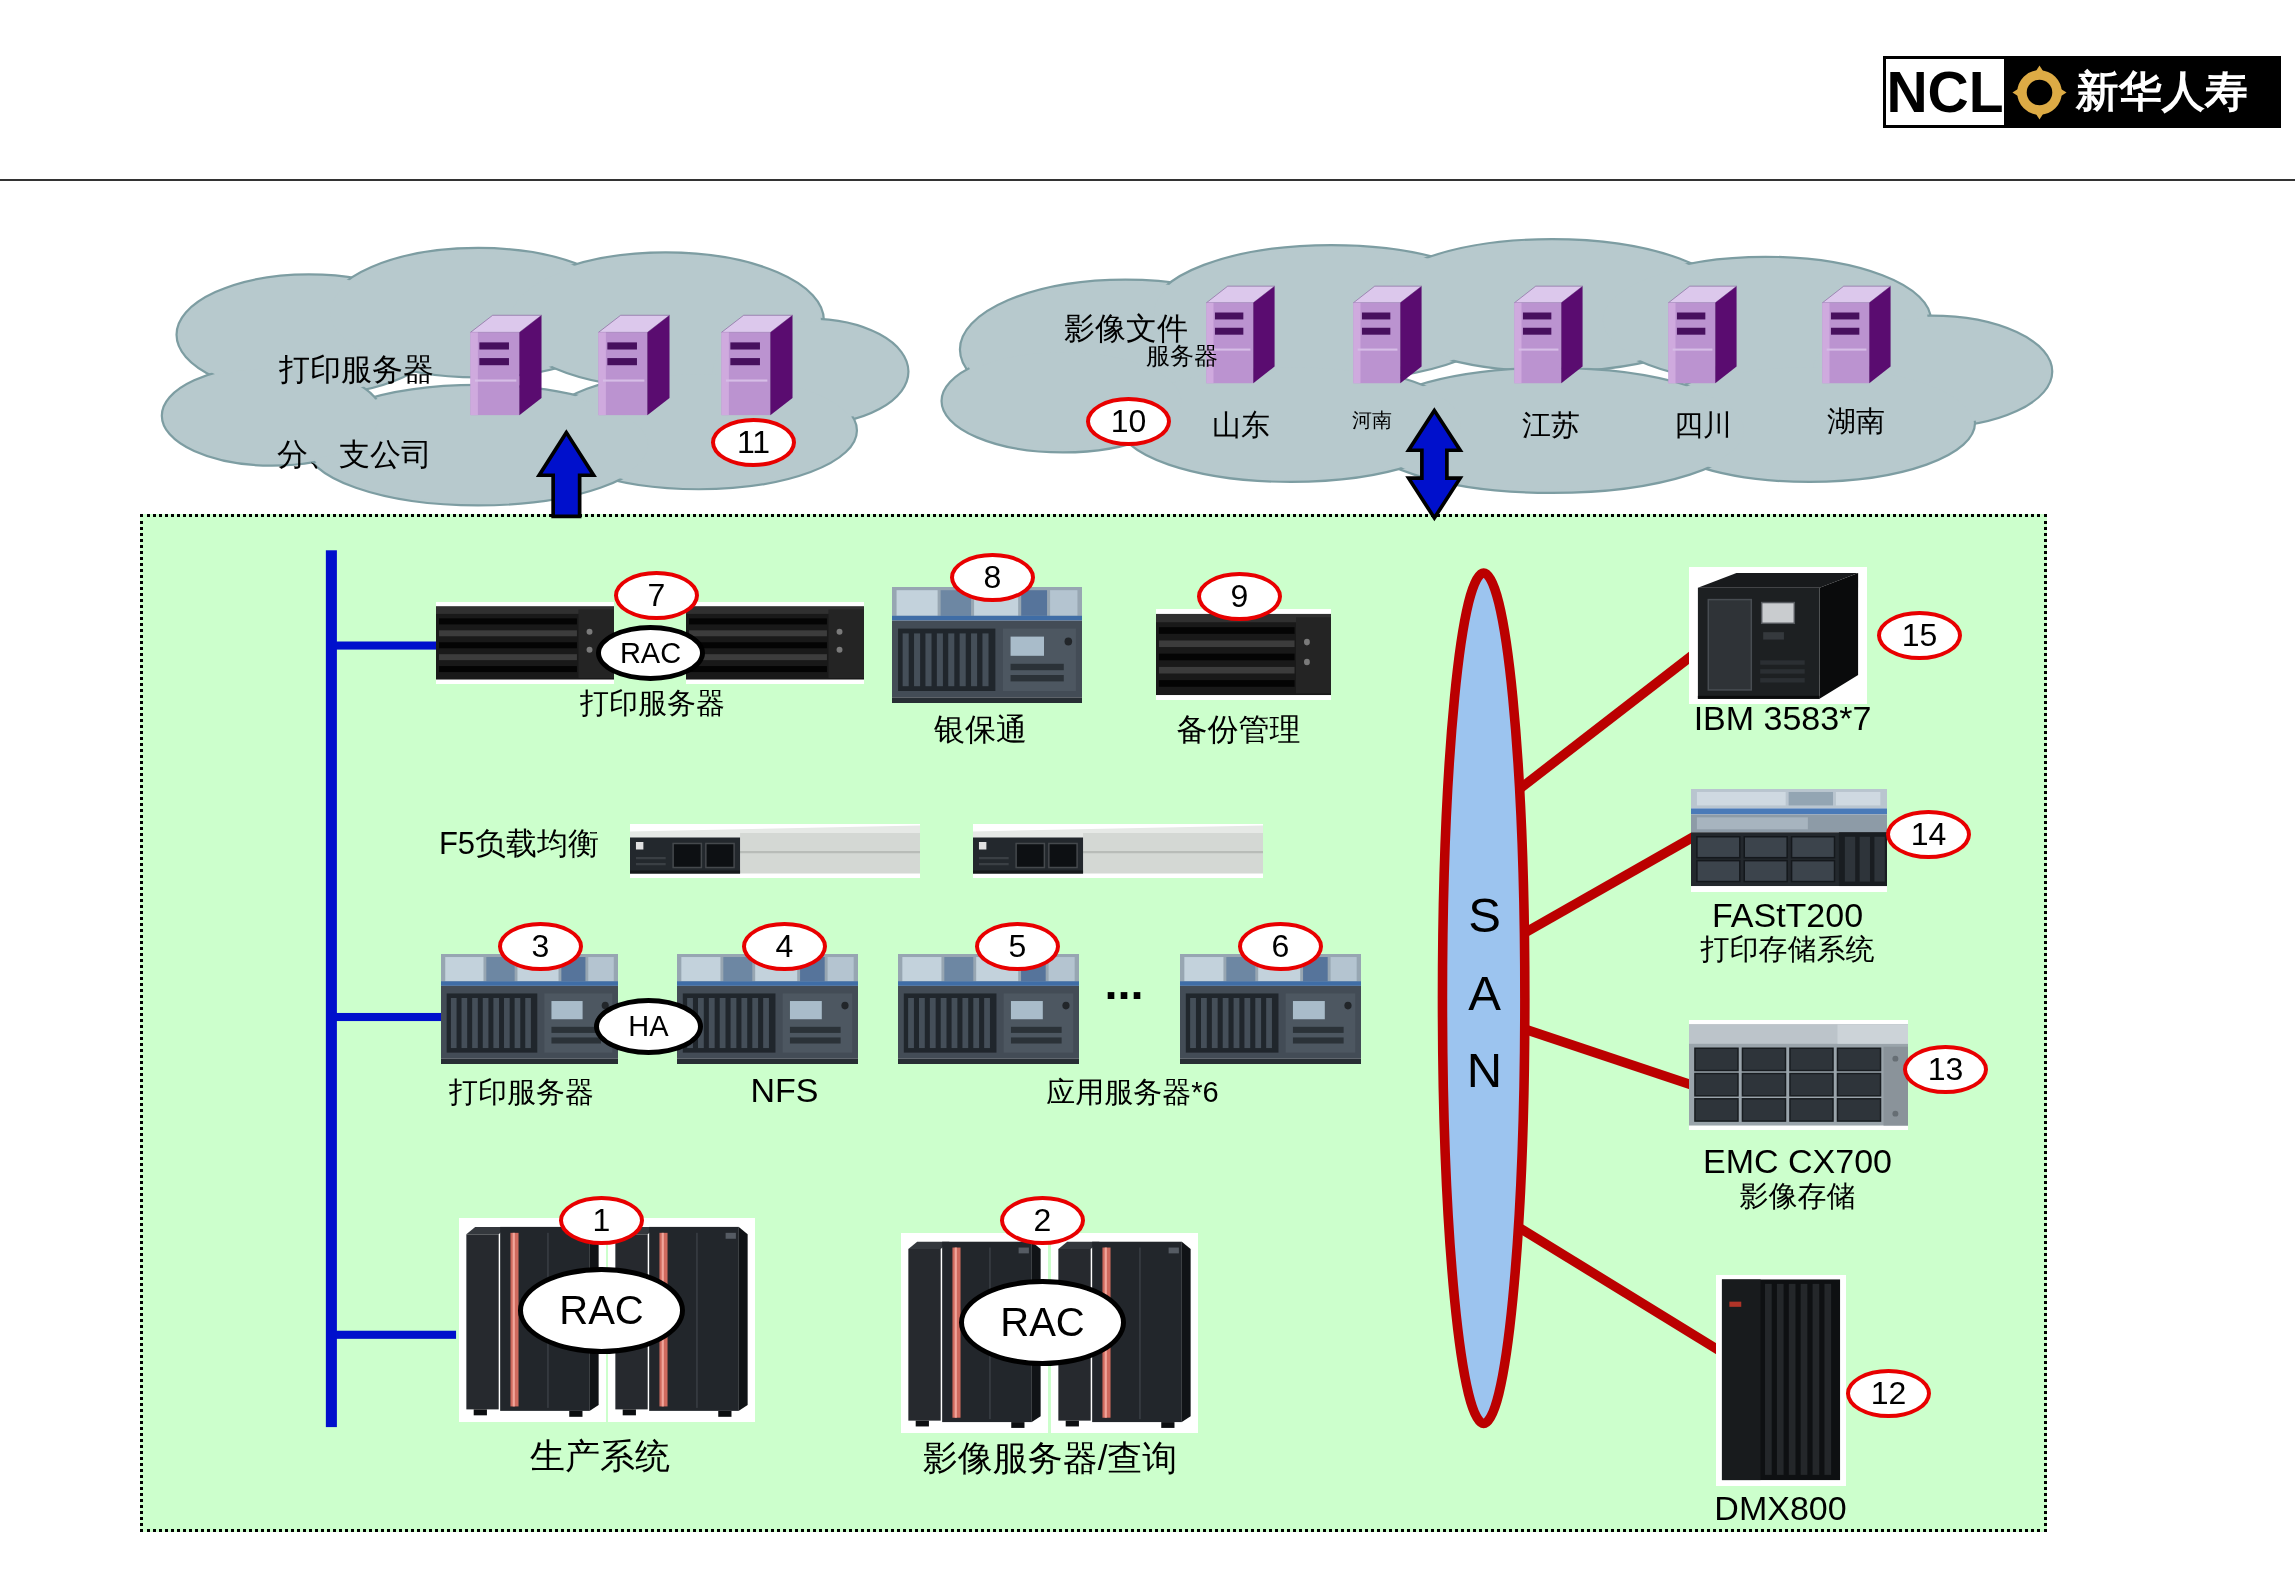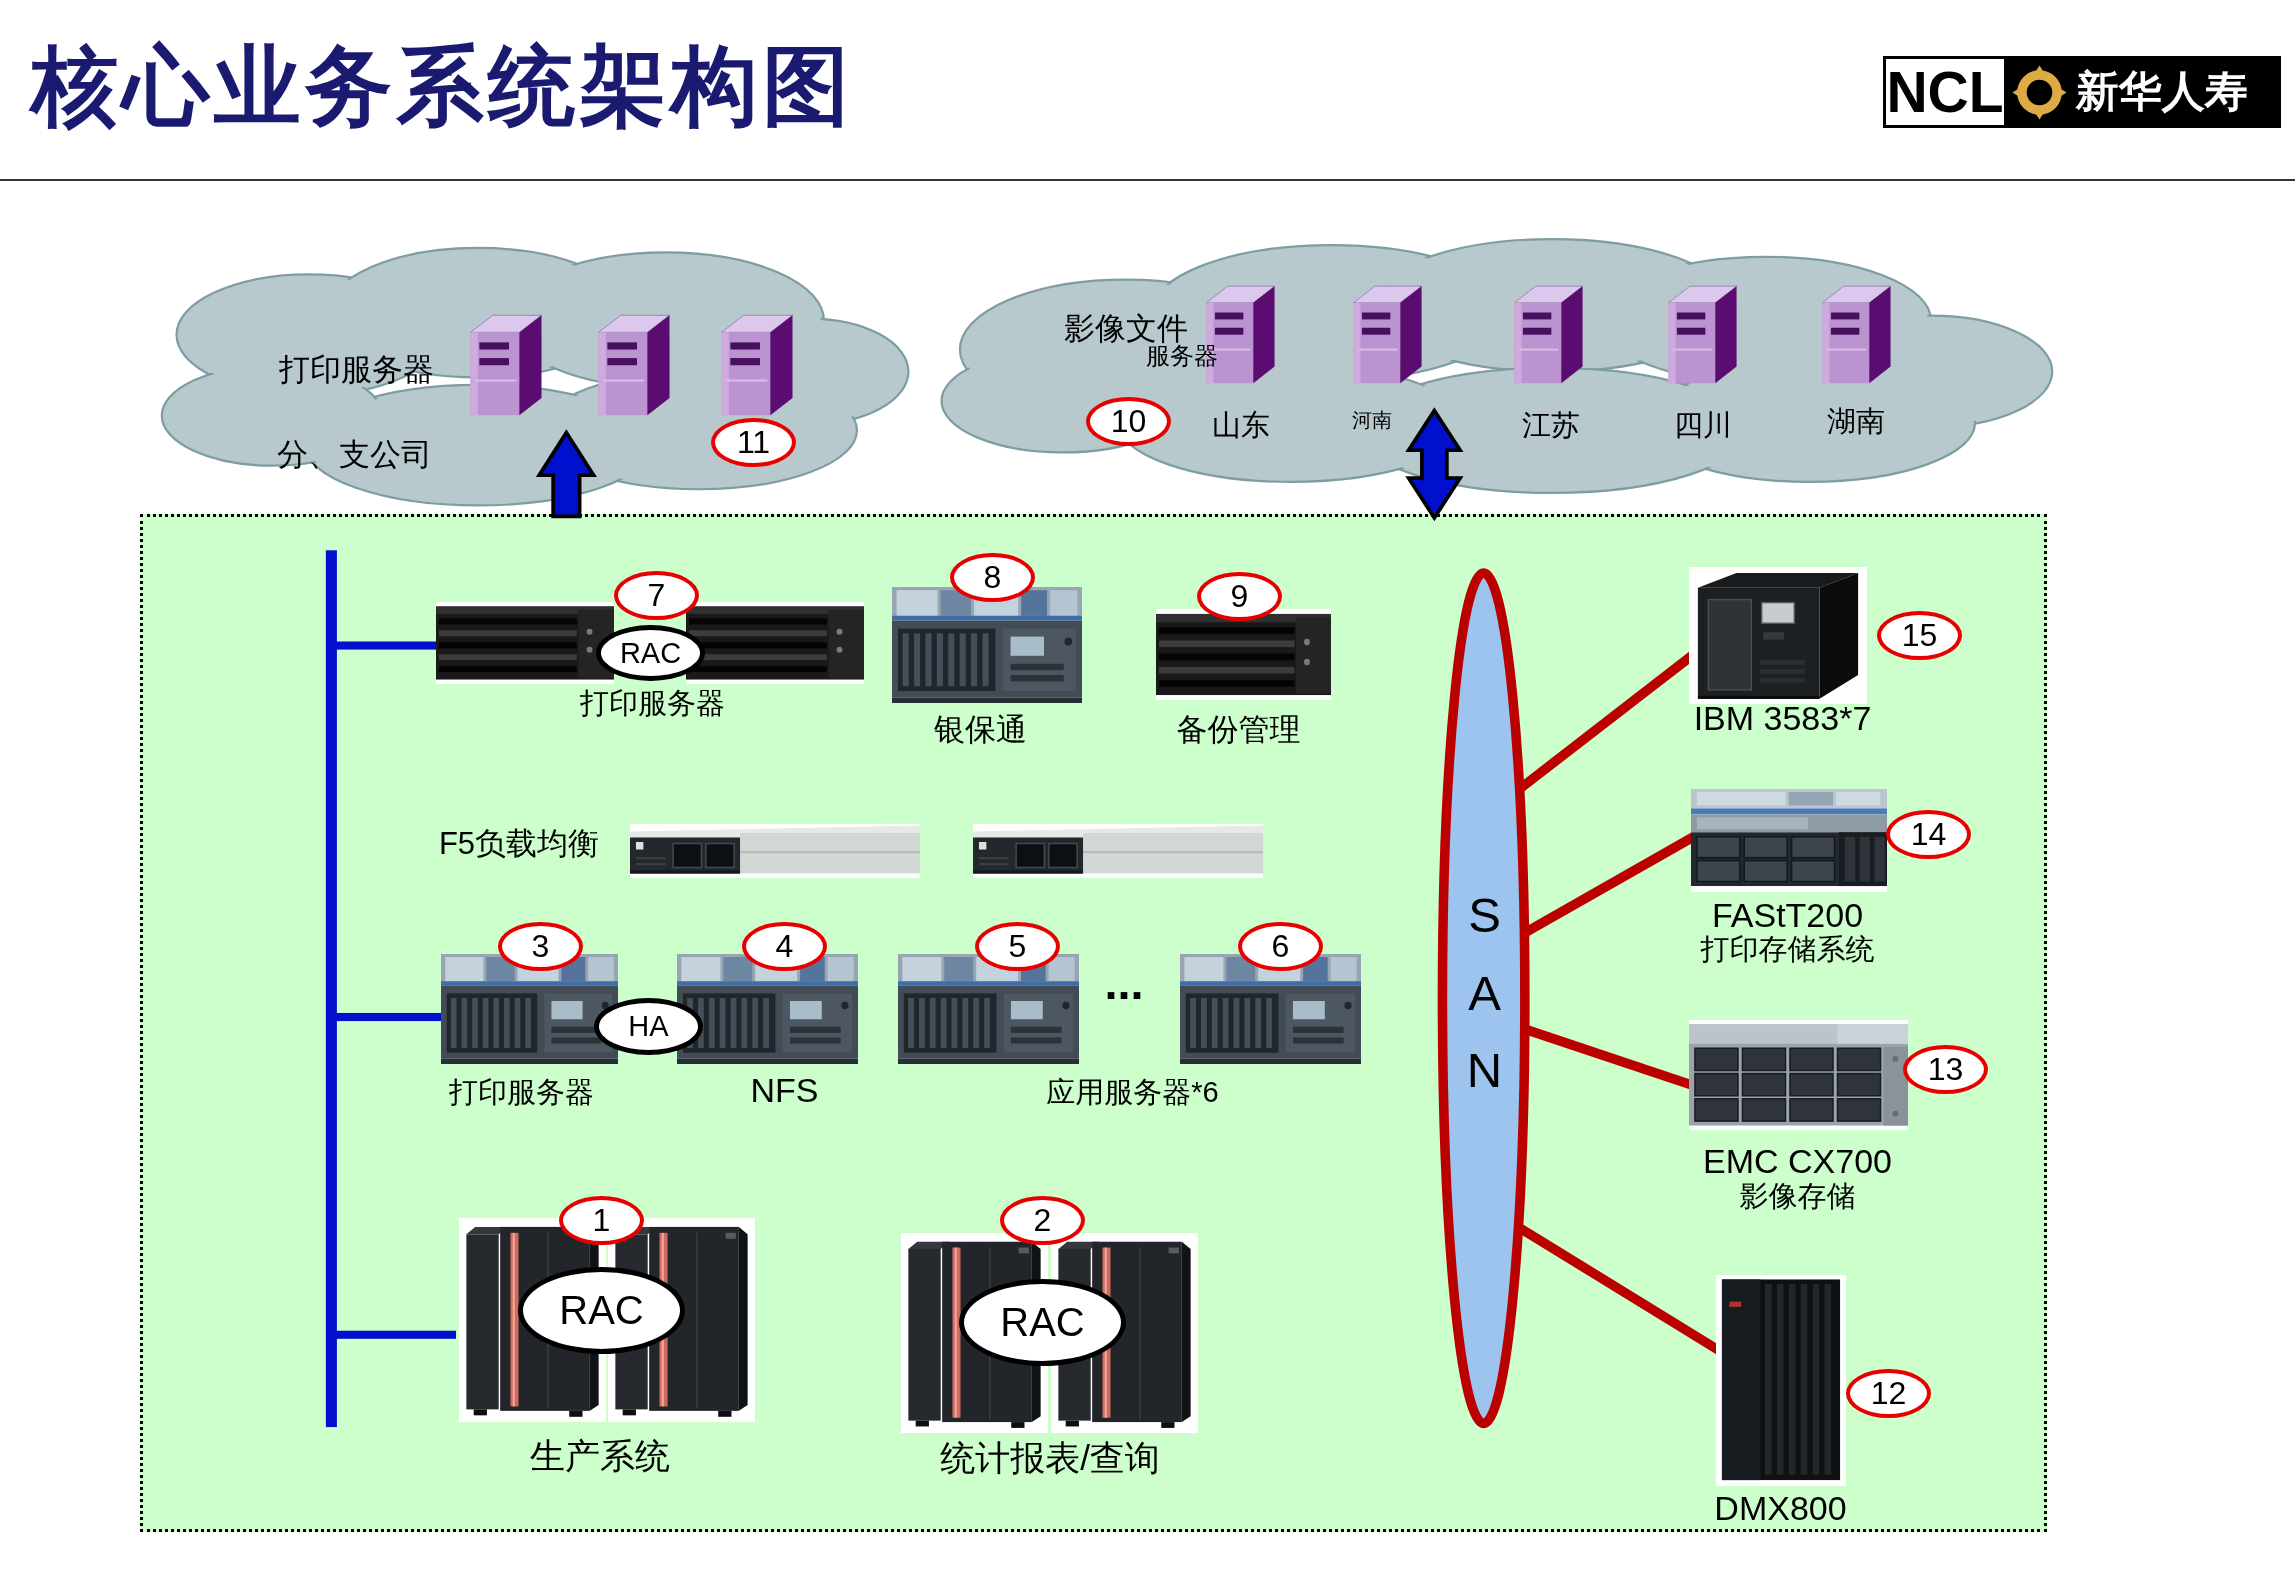--- a/index.html
+++ b/index.html
@@ -165,21 +165,20 @@
         <rect x="82" y="12" width="9" height="258" fill="#24272a"></rect>
         <rect x="98" y="12" width="9" height="258" fill="#24272a"></rect>
         <rect x="114" y="12" width="9" height="258" fill="#24272a"></rect>
         <rect x="130" y="12" width="9" height="258" fill="#24272a"></rect>
         <rect x="146" y="12" width="9" height="258" fill="#24272a"></rect>
         <rect x="18" y="36" width="16" height="7" fill="#b03428"></rect>
       </symbol>
     </defs>
   </svg>
 
-  <div id="page-title">核心业务系统架构图</div>
   <div id="title-rule"></div>
   <div id="logo">
     <div class="ncl-box">NCL</div>
     <div class="brand-box">
       <svg width="57" height="57" viewBox="0 0 78 78">
         <circle cx="39" cy="39" r="24" fill="none" stroke="#ddab45" stroke-width="13"></circle>
         <polygon points="39,2 48,16 30,16" fill="#ddab45"></polygon>
         <polygon points="39,76 48,62 30,62" fill="#ddab45"></polygon>
         <polygon points="2,39 16,30 16,48" fill="#ddab45"></polygon>
         <polygon points="76,39 62,30 62,48" fill="#ddab45"></polygon>
@@ -386,21 +385,21 @@
         <use href="#sym-dbtower"></use>
       </svg>
     </div>
   <div class="img-frame" style="left:1051px;top:1233px;width:147px;height:200px;">
       <svg viewBox="0 0 200 275" preserveAspectRatio="none">
         <use href="#sym-dbtower"></use>
       </svg>
     </div>
   <div class="badge" style="left:1000px;top:1196px;">2</div>
   <div class="link-oval" style="left:959px;top:1279px;width:157px;height:77px;font-size:40px;">RAC</div>
-  <div class="lbl" style="left:903px;top:1435px;width:294px;font-size:35px;">统计报表/查询</div>
+  <div class="lbl" style="left:903px;top:1435px;width:294px;font-size:35px;">影像服务器/查询</div>
 
   <div class="san-letter" style="left:1455px;top:884px;">S</div>
   <div class="san-letter" style="left:1455px;top:962px;">A</div>
   <div class="san-letter" style="left:1455px;top:1039px;">N</div>
 
   <div class="img-frame" style="left:1689px;top:567px;width:178px;height:137px;">
       <svg viewBox="0 0 240 185" preserveAspectRatio="none">
         <use href="#sym-ibm3583"></use>
       </svg>
     </div>

